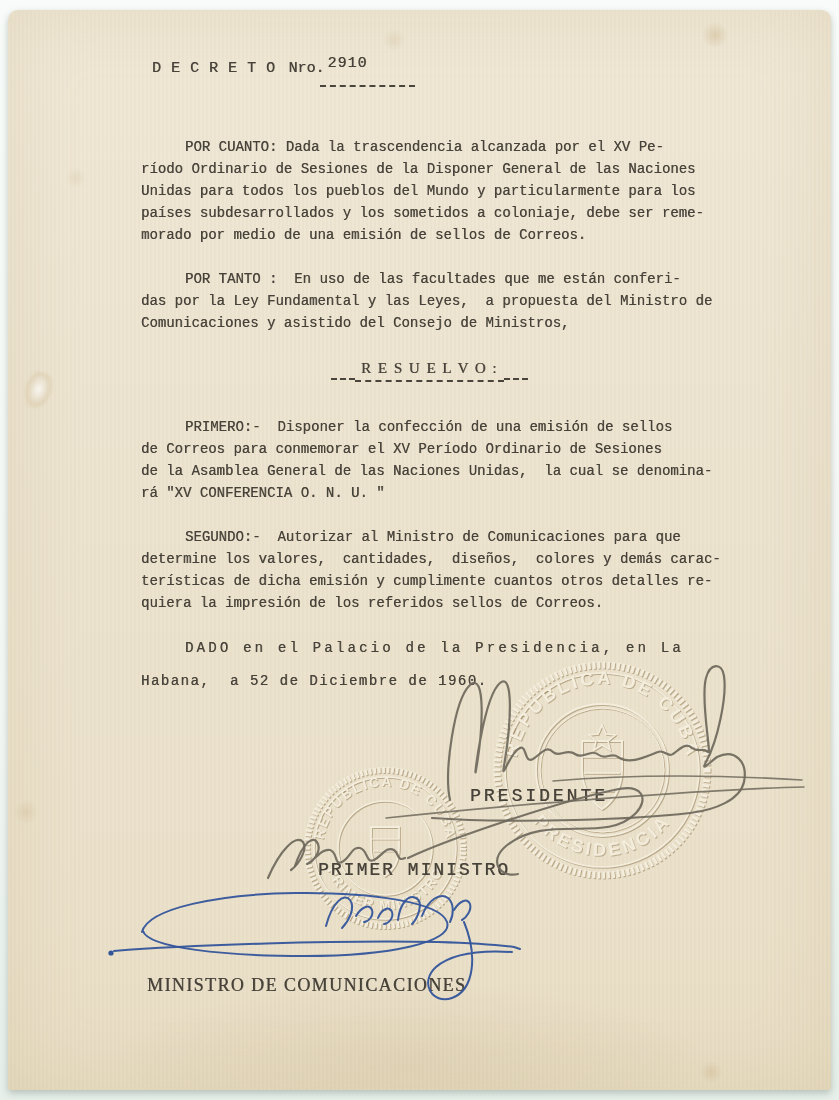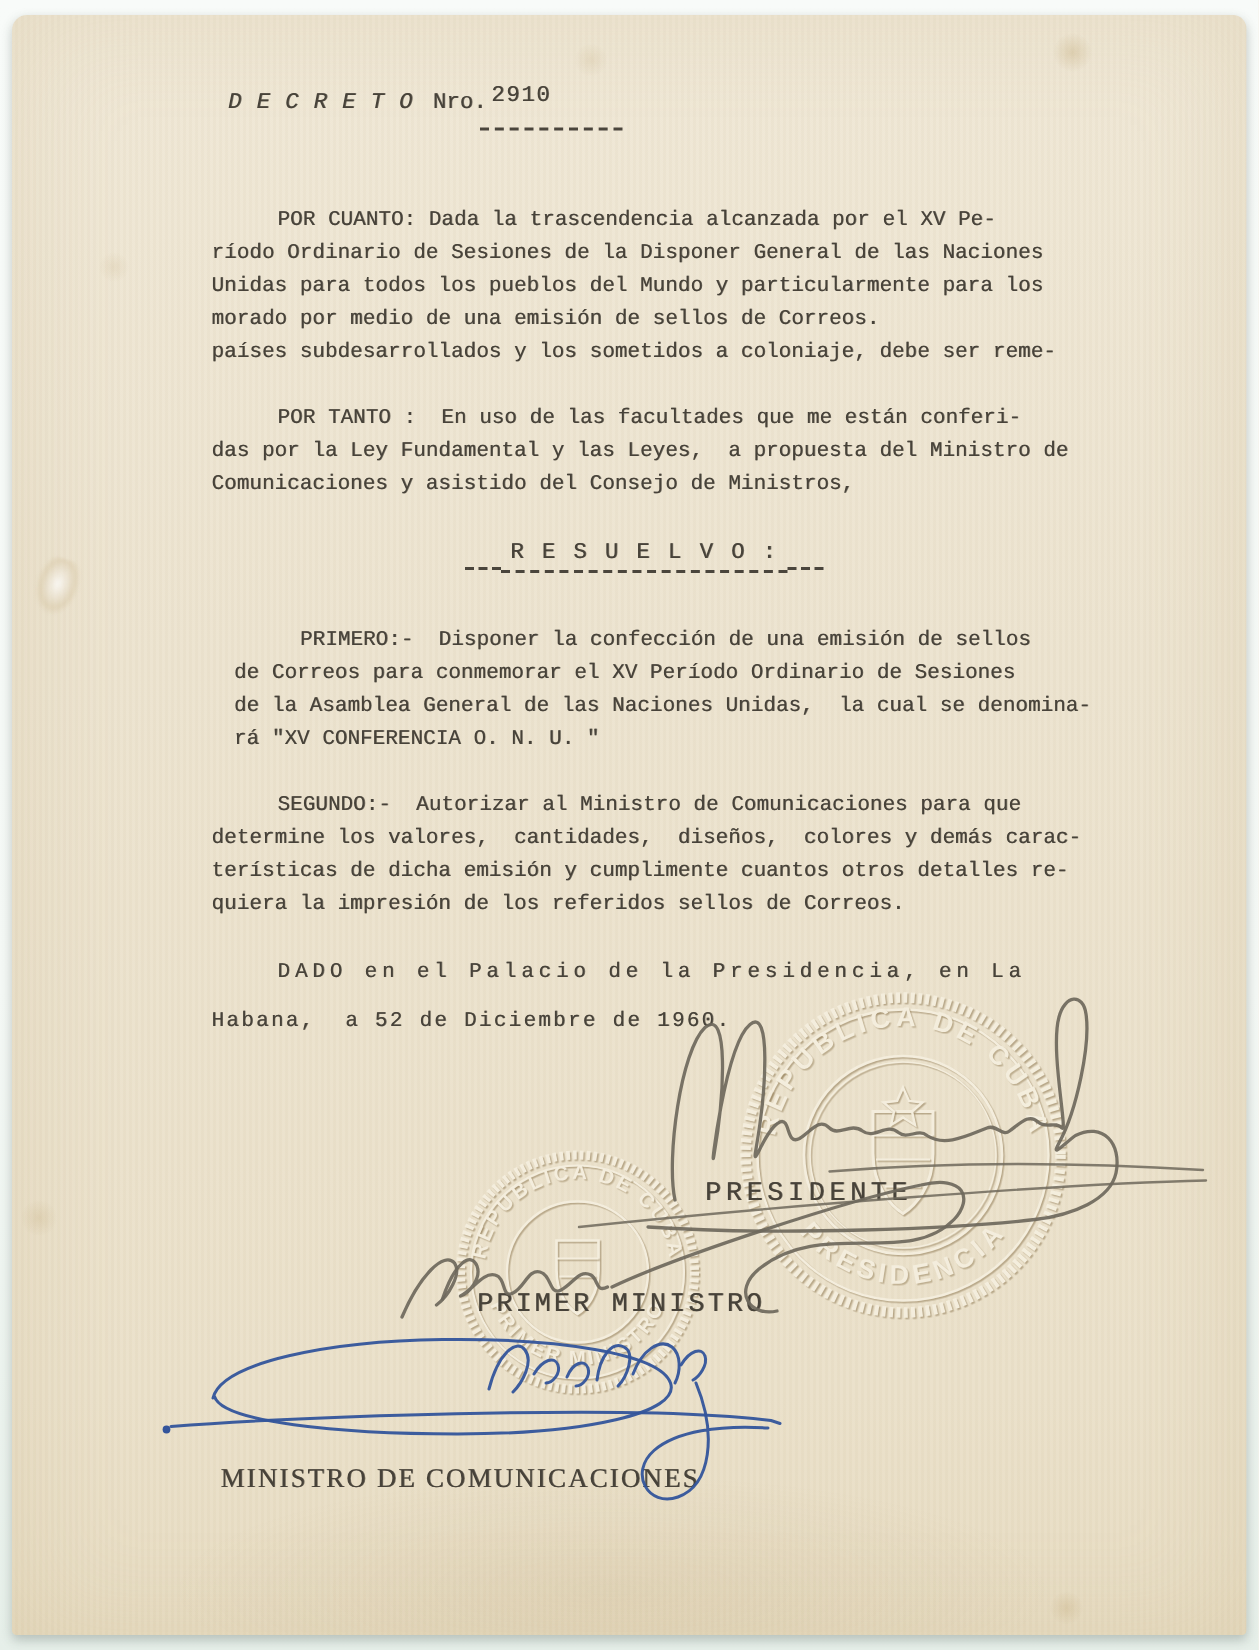--- a/index.html
+++ b/index.html
@@ -32,29 +32,29 @@
     background:radial-gradient(ellipse at 50% 45%,rgba(255,255,255,.75),rgba(203,182,140,.30) 55%,transparent 72%);
     transform:rotate(18deg);filter:blur(1px);
   }
   .block{position:absolute;z-index:3;}
   .line{
     white-space:pre;font-size:14px;line-height:22px;color:#474239;
     text-shadow:0.4px 0 0 rgba(71,66,57,.65);
   }
   .indent{padding-left:44px;}
   .decreto{left:144px;top:50px;font-size:15px;color:#474239;}
-  .decreto .t{letter-spacing:.5px;text-shadow:0.5px 0 0 rgba(71,66,57,.7);font-style:italic;}
+  .decreto .t{letter-spacing:.5px;text-shadow:0.5px 0 0 rgba(71,66,57,.7);}
   .decreto .nro{margin-left:13px;text-shadow:0.5px 0 0 rgba(71,66,57,.7);}
   .decreto .num{position:relative;top:-5px;margin-left:3px;letter-spacing:1px;text-shadow:0.5px 0 0 rgba(71,66,57,.7);margin-top:12px;}
   .decreto .dashes{position:absolute;left:168px;top:25px;width:95px;border-top:2px dashed #4a453c;}
   .resuelvo-row{left:0;top:350px;width:823px;display:flex;justify-content:center;align-items:flex-end;transform:translateX(10px);}
   .rdash{width:24px;border-top:2.5px dashed #4a453c;margin-bottom:2px;}
   .resuelvo{
     font-size:15px;letter-spacing:1.5px;color:#474239;padding:0 6px 3px;
-    border-bottom:2.5px dashed #4a453c;text-shadow:0.5px 0 0 rgba(71,66,57,.7);white-space:pre;
+    border-bottom:2.5px dashed #4a453c;text-shadow:0.5px 0 0 rgba(71,66,57,.7);white-space:pre;font-family:Liberation Serif, serif;
   }
   .dado .line{line-height:33px;}
   .ls-wide{letter-spacing:3.2px;}
   .ls-mid{letter-spacing:1.5px;}
   .sig-label{
     position:absolute;z-index:3;font-size:18px;color:#474239;white-space:pre;
     text-shadow:0.5px 0 0 rgba(71,66,57,.7);
   }
   .lbl-pres{left:462px;top:776px;letter-spacing:3px;}
   .lbl-pm{left:310px;top:850px;letter-spacing:2px;}
@@ -121,37 +121,37 @@
 
   <div class="block decreto">
     <span class="t">D E C R E T O</span><span class="nro">Nro.</span><span class="num">2910</span>
     <span class="dashes"></span>
   </div>
 
   <div class="block" style="left:133px;top:126px;">
     <div class="line indent">POR CUANTO: Dada la trascendencia alcanzada por el XV Pe-</div>
     <div class="line">ríodo Ordinario de Sesiones de la Disponer General de las Naciones</div>
     <div class="line">Unidas para todos los pueblos del Mundo y particularmente para los</div>
+    <div class="line">países subdesarrollados y los sometidos a coloniaje, debe ser reme-</div>
     <div class="line">morado por medio de una emisión de sellos de Correos.</div>
-    <div class="line">países subdesarrollados y los sometidos a coloniaje, debe ser reme-</div>
   </div>
 
   <div class="block" style="left:133px;top:258px;">
     <div class="line indent">POR TANTO :  En uso de las facultades que me están conferi-</div>
     <div class="line">das por la Ley Fundamental y las Leyes,  a propuesta del Ministro de</div>
     <div class="line">Comunicaciones y asistido del Consejo de Ministros,</div>
   </div>
 
   <div class="block resuelvo-row">
     <span class="rdash"></span>
     <span class="resuelvo">R E S U E L V O :</span>
     <span class="rdash"></span>
   </div>
 
-  <div class="block" style="left:148px;top:406px;">
+  <div class="block" style="left:133px;top:406px;">
     <div class="line indent">PRIMERO:-  Disponer la confección de una emisión de sellos</div>
     <div class="line">de Correos para conmemorar el XV Período Ordinario de Sesiones</div>
     <div class="line">de la Asamblea General de las Naciones Unidas,  la cual se denomina-</div>
     <div class="line">rá "XV CONFERENCIA O. N. U. "</div>
   </div>
 
   <div class="block" style="left:133px;top:516px;">
     <div class="line indent">SEGUNDO:-  Autorizar al Ministro de Comunicaciones para que</div>
     <div class="line">determine los valores,  cantidades,  diseños,  colores y demás carac-</div>
     <div class="line">terísticas de dicha emisión y cumplimente cuantos otros detalles re-</div>

